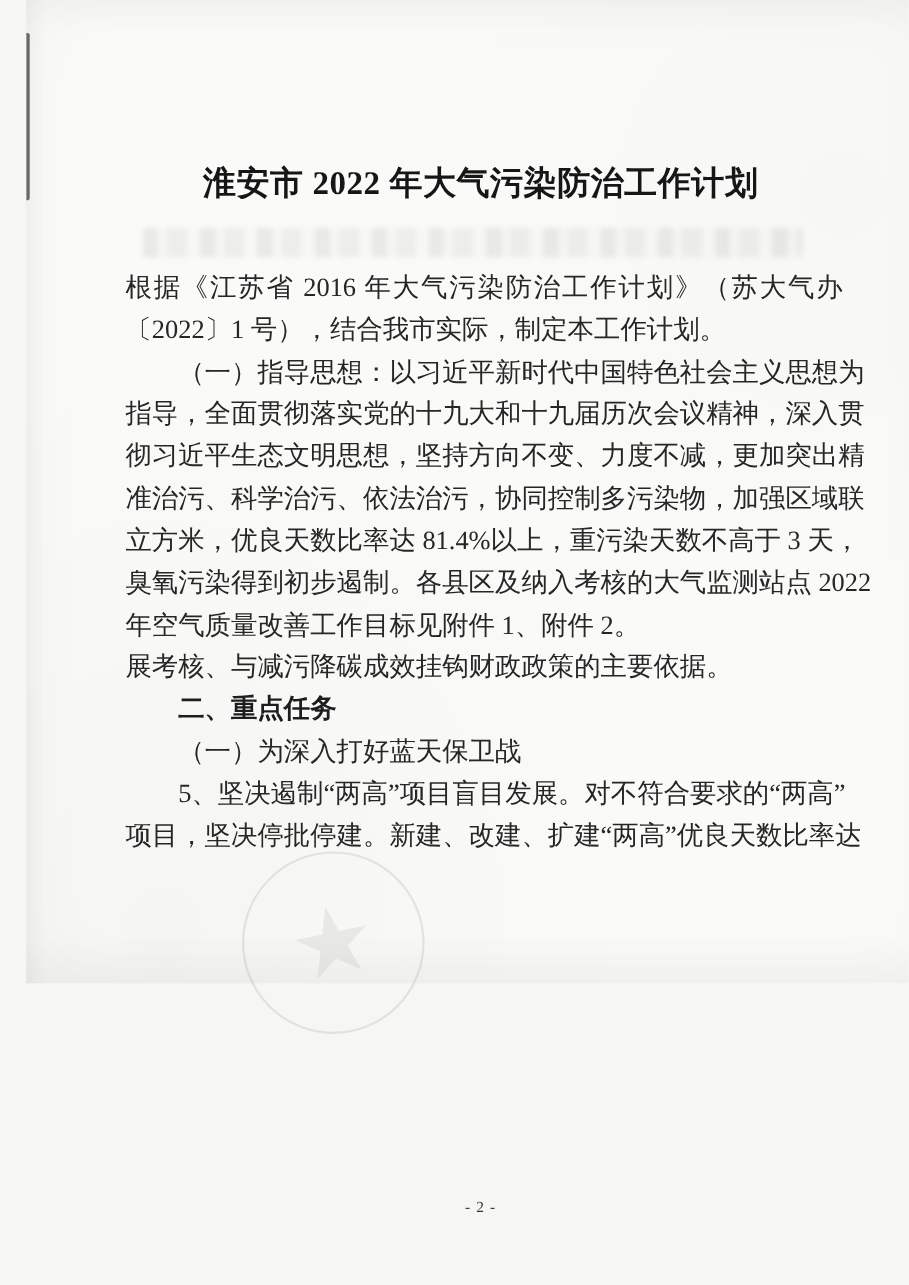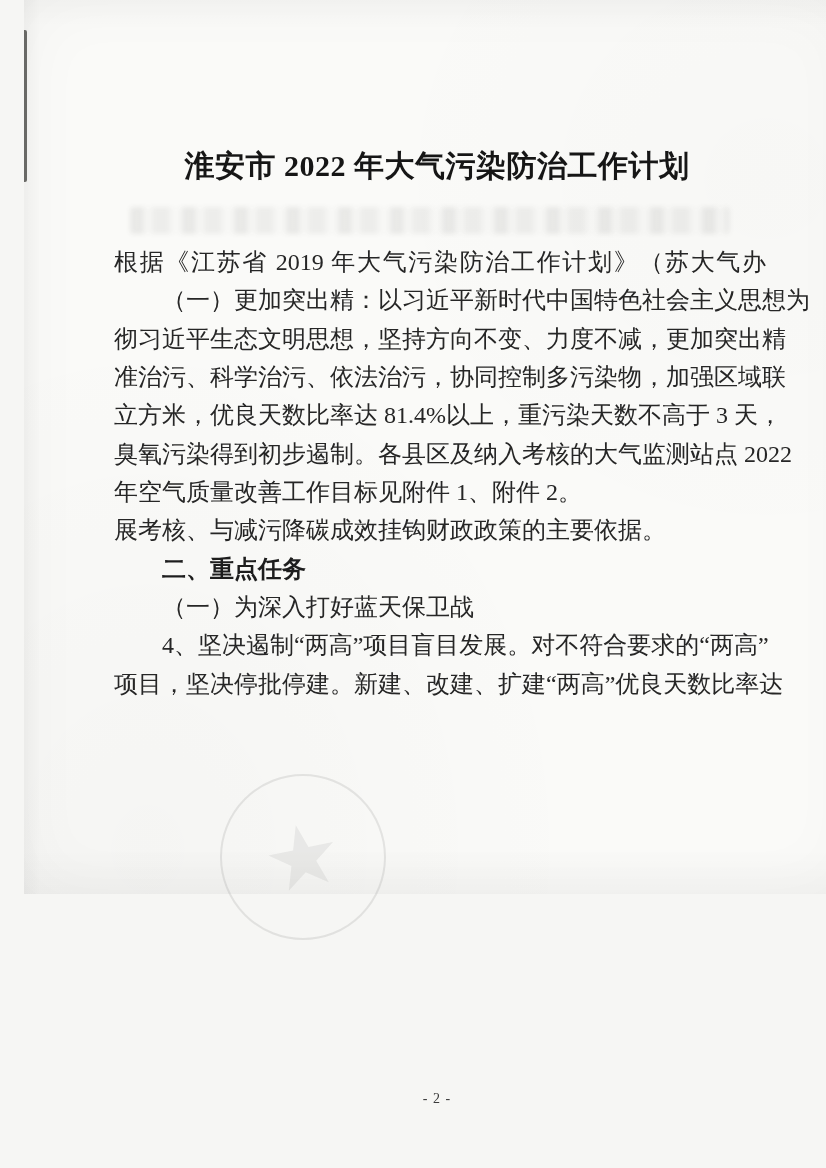--- a/index.html
+++ b/index.html
@@ -92,41 +92,43 @@
   <div class="doc-title">淮安市 2022 年大气污染防治工作计划</div>
 
   <div class="ghost-band"></div>
 
   <div class="stamp-ghost">
     <span class="star">★</span>
   </div>
 
   <div class="content" id="doc-content">
       <div class="block body">
-        <div class="line">根据《江苏省 2019 年大气污染防治工作计划》（苏大气办</div>
+        <div class="line">根据《江苏省 2016 年大气污染防治工作计划》（苏大气办</div>
+        <div class="line para-end">〔2022〕1 号），结合我市实际，制定本工作计划。</div>
       </div>
       <div class="block body">
-        <div class="line indent">（一）更加突出精：以习近平新时代中国特色社会主义思想为</div>
+        <div class="line indent">（一）指导思想：以习近平新时代中国特色社会主义思想为</div>
+        <div class="line">指导，全面贯彻落实党的十九大和十九届历次会议精神，深入贯</div>
         <div class="line">彻习近平生态文明思想，坚持方向不变、力度不减，更加突出精</div>
         <div class="line">准治污、科学治污、依法治污，协同控制多污染物，加强区域联</div>
       </div>
       <div class="block body">
         <div class="line">立方米，优良天数比率达 81.4%以上，重污染天数不高于 3 天，</div>
         <div class="line">臭氧污染得到初步遏制。各县区及纳入考核的大气监测站点 2022</div>
         <div class="line para-end">年空气质量改善工作目标见附件 1、附件 2。</div>
       </div>
       <div class="block body">
         <div class="line para-end">展考核、与减污降碳成效挂钩财政政策的主要依据。</div>
       </div>
       <div class="block heading">
         <div class="line indent para-end">二、重点任务</div>
       </div>
       <div class="block body">
         <div class="line indent para-end">（一）为深入打好蓝天保卫战</div>
       </div>
       <div class="block body">
-        <div class="line indent">4、坚决遏制“两高”项目盲目发展。对不符合要求的“两高”</div>
+        <div class="line indent">5、坚决遏制“两高”项目盲目发展。对不符合要求的“两高”</div>
         <div class="line">项目，坚决停批停建。新建、改建、扩建“两高”优良天数比率达</div>
       </div>
     </div>
 
   <div class="page-number">- 2 -</div>
 </div>
 
 </body></html>

